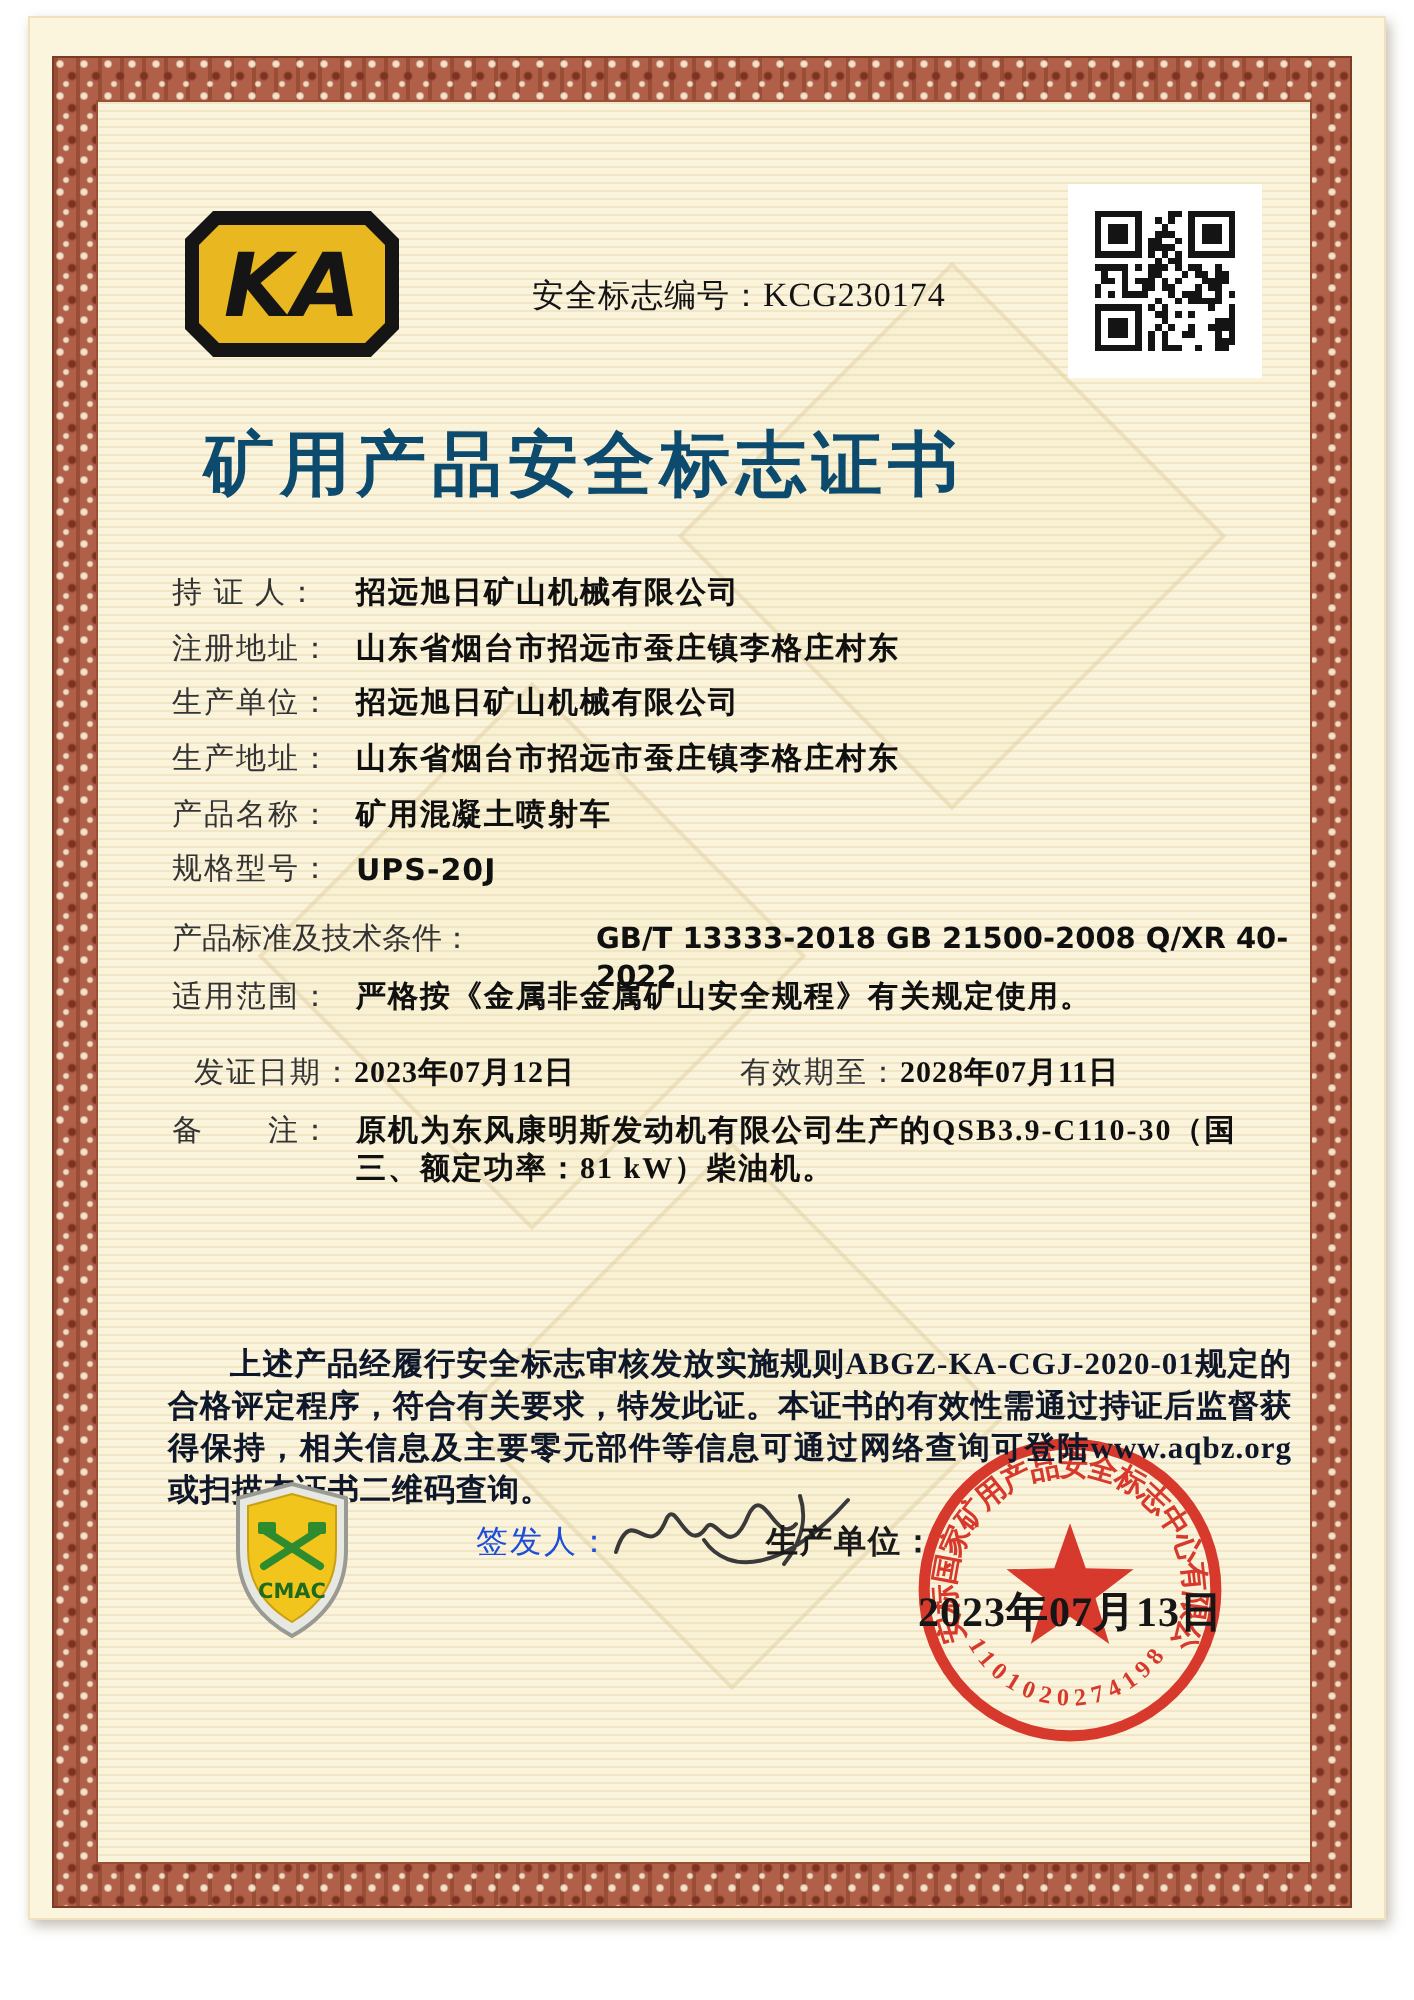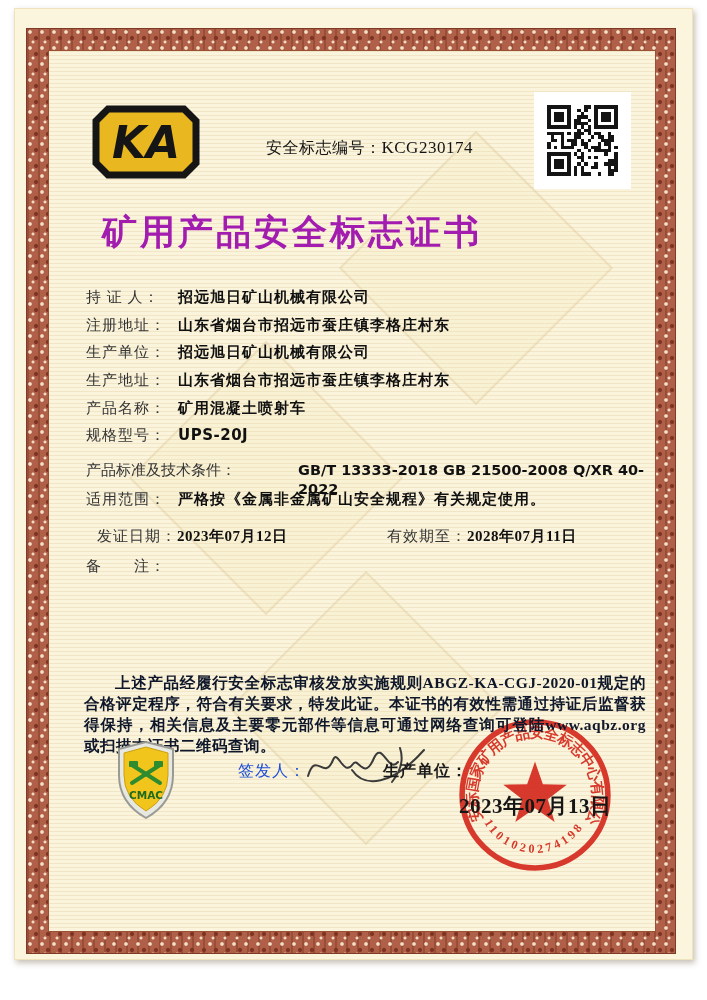--- a/index.html
+++ b/index.html
@@ -42,33 +42,33 @@
   }
   
   .ka-logo{position:absolute;left:92px;top:105px;width:108px;height:74px;}
   .serial{position:absolute;left:266px;top:138px;font-size:16px;color:#141414;letter-spacing:.5px;white-space:nowrap;}
   .serial .num{font-family:"Liberation Serif",serif;font-size:17px;letter-spacing:.5px;}
   .qr{position:absolute;left:534px;top:92px;width:97px;height:97px;}
   
   .title{
     position:absolute;left:48px;top:209px;width:488px;text-align:center;
     font-family:"DejaVu Sans","Liberation Sans",sans-serif;
-    font-size:35px;font-weight:bold;color:#a21caf;letter-spacing:3px;white-space:nowrap;
+    font-size:35px;font-weight:bold;color:#0c4a6e;letter-spacing:3px;white-space:nowrap;
   }
   
   .row{position:absolute;left:86px;width:560px;display:flex;font-size:15px;line-height:19px;}
   .row .lbl{flex:none;width:92px;color:#333;letter-spacing:1px;font-weight:normal;}
   .row .val{color:#101010;font-weight:bold;letter-spacing:1px;}
   .row.std .lbl{width:179px;letter-spacing:0;}
   .row.std .val{font-family:"DejaVu Sans","Liberation Sans",sans-serif;font-size:14.5px;letter-spacing:0;}
   .row.model .val{font-family:"DejaVu Sans","Liberation Sans",sans-serif;letter-spacing:.5px;}
   .dates{position:absolute;left:86px;top:527px;display:flex;font-size:15px;}
   .dates .lbl{color:#333;letter-spacing:1px;margin-left:11px;}
   .dates .val{color:#101010;font-weight:bold;width:185px;letter-spacing:.5px;}
-  .dates .lbl2{margin-left:25px;}
+  .dates .lbl2{margin-left:8px;}
   .remark{top:557px;}
   .remark .val{width:468px;}
   
   .decl{
     position:absolute;left:84px;top:672px;width:562px;
     font-size:15.5px;line-height:21px;text-indent:2em;
     color:#0f172a;font-weight:bold;letter-spacing:.5px;text-align:justify;
   }
   
   .cmac{position:absolute;left:116px;top:741px;width:60px;height:78px;}
@@ -273,20 +273,21 @@
 
 <div class="dates z">
   <span class="lbl">发证日期：</span>
   <span class="val">2023年07月12日</span>
   <span class="lbl lbl2">有效期至：</span>
   <span class="val">2028年07月11日</span>
 </div>
 
 <div class="row remark z">
     <span class="lbl">备　　注：</span>
+    <span class="val">原机为东风康明斯发动机有限公司生产的QSB3.9-C110-30（国三、额定功率：81 kW）柴油机。</span>
   </div>
 
 <div class="decl z">上述产品经履行安全标志审核发放实施规则ABGZ-KA-CGJ-2020-01规定的合格评定程序，符合有关要求，特发此证。本证书的有效性需通过持证后监督获得保持，相关信息及主要零元部件等信息可通过网络查询可登陆www.aqbz.org或扫描本证书二维码查询。</div>
 
 <svg class="cmac z" viewBox="0 0 60 78">
   <path d="M30,1 L57,8 L57,34 Q57,62 30,77 Q3,62 3,34 L3,8 Z" fill="#e8e8e2" stroke="#9a9a94" stroke-width="2"></path>
   <path d="M30,6 L52,12 L52,34 Q52,57 30,70 Q8,57 8,34 L8,12 Z" fill="#f2c51d" stroke="#caa012" stroke-width="1"></path>
   <g stroke="#2e8b2e" stroke-width="4" stroke-linecap="round">
     <line x1="16" y1="24" x2="44" y2="42"></line>
     <line x1="44" y1="24" x2="16" y2="42"></line>

